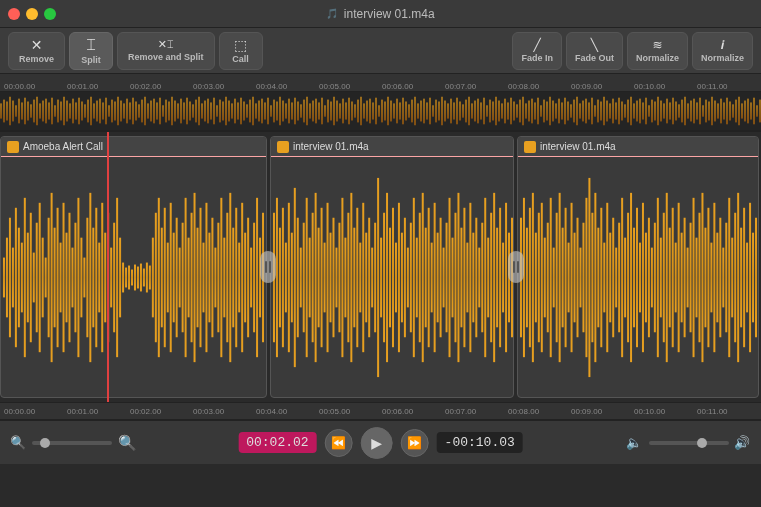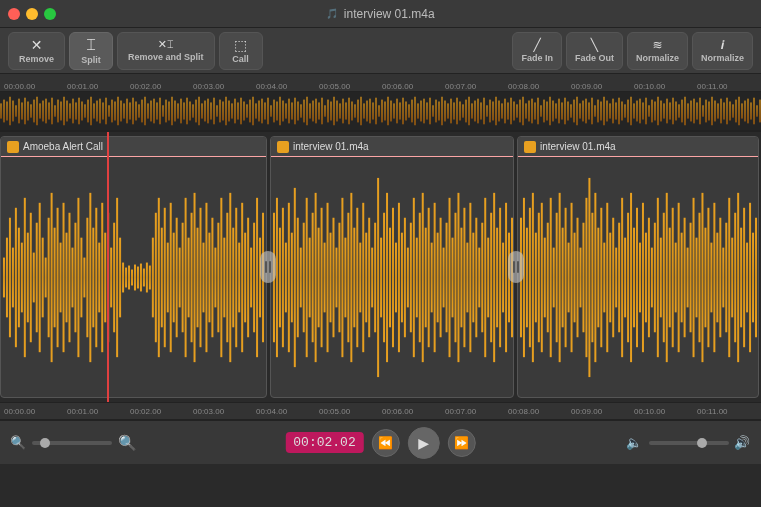--- a/index.html
+++ b/index.html
@@ -1051,20 +1051,21 @@
       <div class="zoom-thumb"></div>
     </div>
     <span class="zoom-icon" style="font-size:15px;">🔍</span>
   </div>
 
   <div class="transport-center">
     <div class="time-display">00:02.02</div>
     <div class="transport-btn">⏪</div>
     <div class="transport-btn play">▶</div>
     <div class="transport-btn">⏩</div>
+    <div class="time-remaining">-00:10.03</div>
   </div>
 
   <div class="volume-right">
     <span class="vol-icon">🔈</span>
     <div class="vol-slider">
       <div class="vol-thumb"></div>
     </div>
     <span class="vol-icon">🔊</span>
   </div>
 </div>

